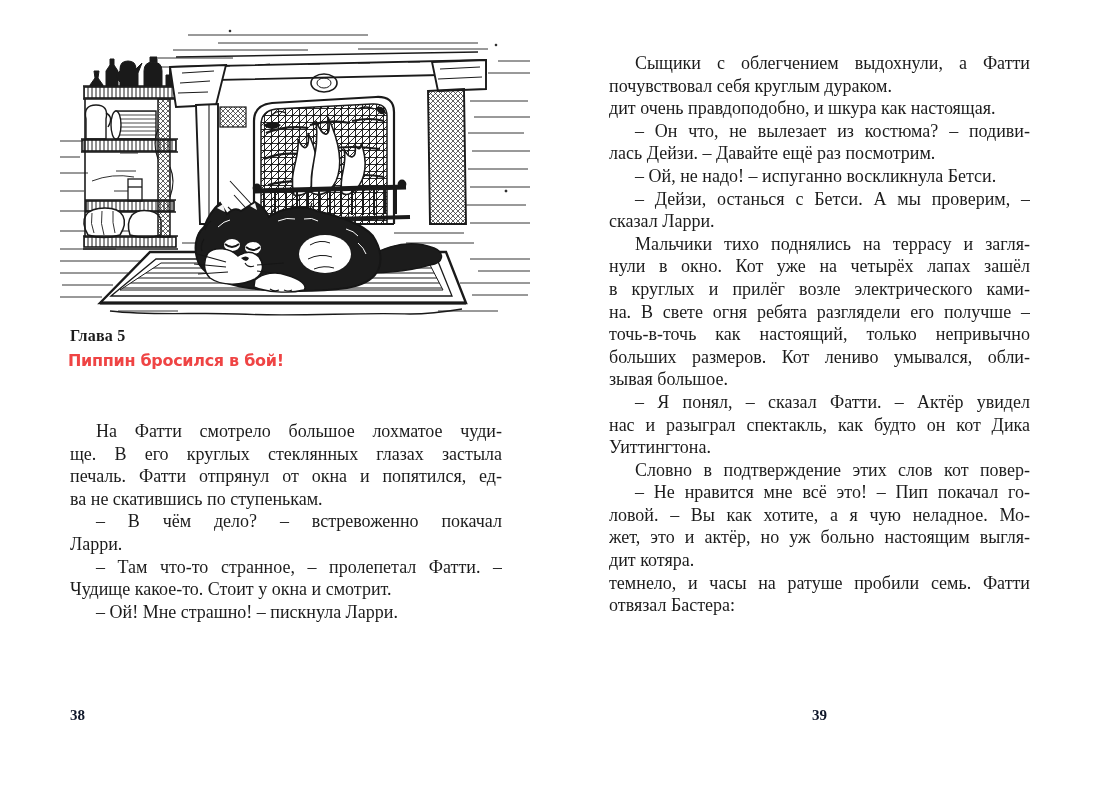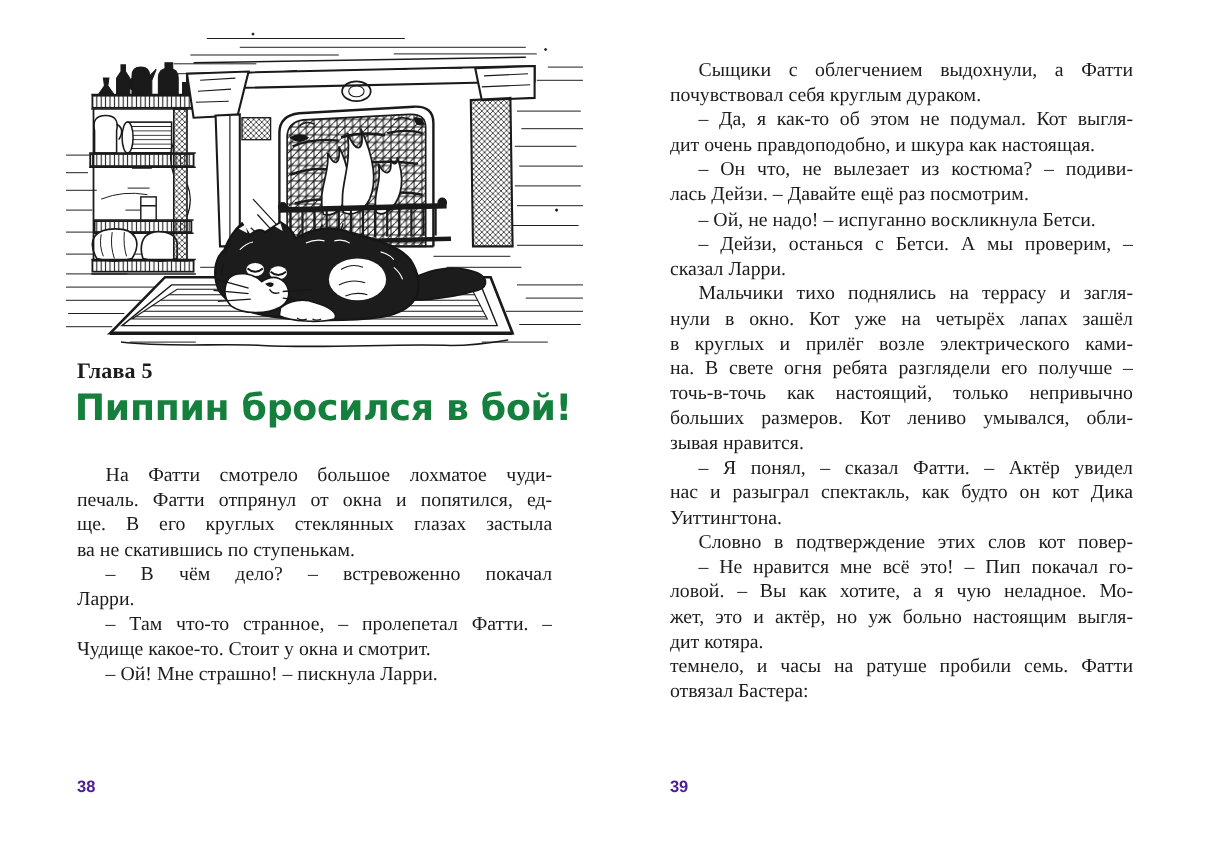--- a/index.html
+++ b/index.html
@@ -4,39 +4,39 @@
 <style>
   html,body { margin:0; padding:0; background:#ffffff; }
   .stage {
     position:relative; width:1100px; height:786px; background:#ffffff;
     font-family:"Liberation Serif", serif; color:#1b1b1b; overflow:hidden;
   }
   .illustration { position:absolute; left:58px; top:20px; width:474px; height:298px; }
   .illustration svg { width:100%; height:100%; }
   .chapter-label {
     position:absolute; left:70px; top:327px;
-    font-size:20px; font-weight:bold; letter-spacing:0.2px;
+    font-size:16px; font-weight:bold; letter-spacing:0.2px;
   }
   .chapter-title {
     position:absolute; left:68px; top:351px;
     font-family:"DejaVu Sans", sans-serif; font-weight:bold;
-    font-size:33px; letter-spacing:-0.3px; color:#15803d;
+    font-size:16px; letter-spacing:-0.3px; color:#ef4444;
   }
   .bodytext { position:absolute; font-size:18px; line-height:22.6px; color:#1c1c1c; }
   .bodytext--left  { left:70px;  top:420px; width:432px; }
   .bodytext--right { left:609px; top:52px;  width:421px; }
   .ln { text-align:justify; text-align-last:justify; height:22.6px; overflow:hidden; }
   .ln.first { text-indent:26px; }
   .ln.last { text-align-last:left; }
   .pagenum {
-    position:absolute; top:707px; font-family:Liberation Sans, sans-serif;
-    font-weight:bold; font-size:15px; color:#4c1d95;
+    position:absolute; top:707px; font-family:Liberation Serif, serif;
+    font-weight:bold; font-size:15px; color:#0f172a;
   }
   .pagenum--left  { left:70px; }
-  .pagenum--right { left:609px; width:421px; text-align:left; }
+  .pagenum--right { left:609px; width:421px; text-align:center; }
 </style>
 </head>
 <body>
 
 <div class="stage">
 
   <div class="illustration">
     <svg viewBox="0 0 474 296" xmlns="http://www.w3.org/2000/svg">
       <defs>
         <pattern id="xh" width="5" height="5" patternUnits="userSpaceOnUse">
@@ -191,22 +191,22 @@
         <path d="M146,218 q-4,6 -2,12 M153,200 q-5,4 -6,9 M212,194 l4,-6 M232,189 l3,-6 M252,188 l2,-6" stroke-width="1.3"></path>
       </g>
     </svg>
   </div>
 
   <div class="chapter-label">Глава 5</div>
   <div class="chapter-title">Пиппин бросился в бой!</div>
   <div class="bodytext bodytext--left">
       <div class="para">
         <div class="ln first">На Фатти смотрело большое лохматое чуди-</div>
+        <div class="ln">ще. В его круглых стеклянных глазах застыла</div>
         <div class="ln">печаль. Фатти отпрянул от окна и попятился, ед-</div>
-        <div class="ln">ще. В его круглых стеклянных глазах застыла</div>
         <div class="ln last">ва не скатившись по ступенькам.</div>
       </div>
       <div class="para">
         <div class="ln first">– В чём дело? – встревоженно покачал</div>
         <div class="ln last">Ларри.</div>
       </div>
       <div class="para">
         <div class="ln first">– Там что-то странное, – пролепетал Фатти. –</div>
         <div class="ln last">Чудище какое-то. Стоит у окна и смотрит.</div>
       </div>
@@ -215,42 +215,41 @@
       </div>
     </div>
   <div class="pagenum pagenum--left">38</div>
 
   <div class="bodytext bodytext--right">
       <div class="para">
         <div class="ln first">Сыщики с облегчением выдохнули, а Фатти</div>
         <div class="ln last">почувствовал себя круглым дураком.</div>
       </div>
       <div class="para">
-        <div class="ln first">– Да, я как-то об этом не подумал. Кот выгля-</div>
         <div class="ln last">дит очень правдоподобно, и шкура как настоящая.</div>
       </div>
       <div class="para">
         <div class="ln first">– Он что, не вылезает из костюма? – подиви-</div>
         <div class="ln last">лась Дейзи. – Давайте ещё раз посмотрим.</div>
       </div>
       <div class="para">
         <div class="ln first last">– Ой, не надо! – испуганно воскликнула Бетси.</div>
       </div>
       <div class="para">
         <div class="ln first">– Дейзи, останься с Бетси. А мы проверим, –</div>
         <div class="ln last">сказал Ларри.</div>
       </div>
       <div class="para">
         <div class="ln first">Мальчики тихо поднялись на террасу и загля-</div>
         <div class="ln">нули в окно. Кот уже на четырёх лапах зашёл</div>
         <div class="ln">в круглых и прилёг возле электрического ками-</div>
         <div class="ln">на. В свете огня ребята разглядели его получше –</div>
         <div class="ln">точь-в-точь как настоящий, только непривычно</div>
         <div class="ln">больших размеров. Кот лениво умывался, обли-</div>
-        <div class="ln last">зывая нравится.</div>
+        <div class="ln last">зывая большое.</div>
       </div>
       <div class="para">
         <div class="ln first">– Я понял, – сказал Фатти. – Актёр увидел</div>
         <div class="ln">нас и разыграл спектакль, как будто он кот Дика</div>
         <div class="ln last">Уиттингтона.</div>
       </div>
       <div class="para">
         <div class="ln first">Словно в подтверждение этих слов кот повер-</div>
       </div>
       <div class="para">

